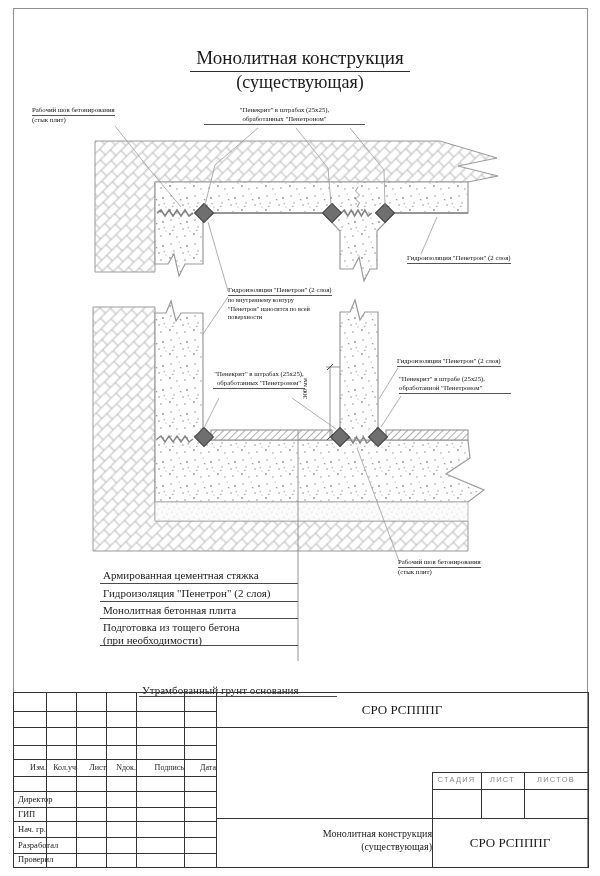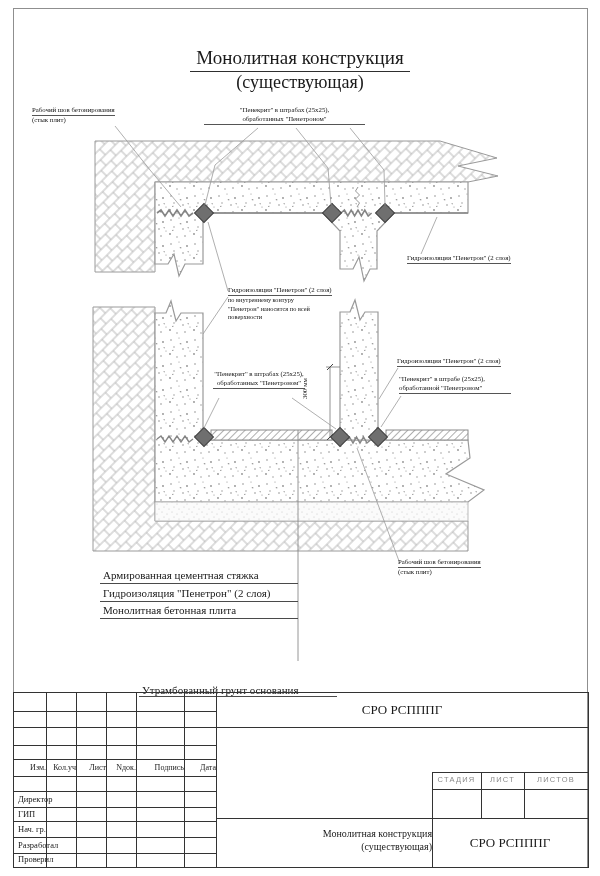--- a/index.html
+++ b/index.html
@@ -196,20 +196,24 @@
 
   <div class="leg" style="top:569px;height:15px;">
     <span>Армированная цементная стяжка</span>
   </div>
   <div class="leg" style="top:587px;height:15px;">
     <span>Гидроизоляция "Пенетрон" (2 слоя)</span>
   </div>
   <div class="leg" style="top:604px;height:15px;">
     <span>Монолитная бетонная плита</span>
   </div>
+  <div class="leg" style="top:621px;height:25px;">
+    <span>Подготовка из тощего бетона</span><br>
+    <span>(при необходимости)</span>
+  </div>
   <div class="leg" style="top:684px;height:13px;margin-left:39px;">
     <span>Утрамбованный грунт основания</span>
   </div>
 
   <div id="tb">
 
     <div class="ln" style="left:32px;top:0;width:1px;height:174px;"></div>
     <div class="ln" style="left:62px;top:0;width:1px;height:174px;"></div>
     <div class="ln" style="left:92px;top:0;width:1px;height:174px;"></div>
     <div class="ln" style="left:122px;top:0;width:1px;height:174px;"></div>

